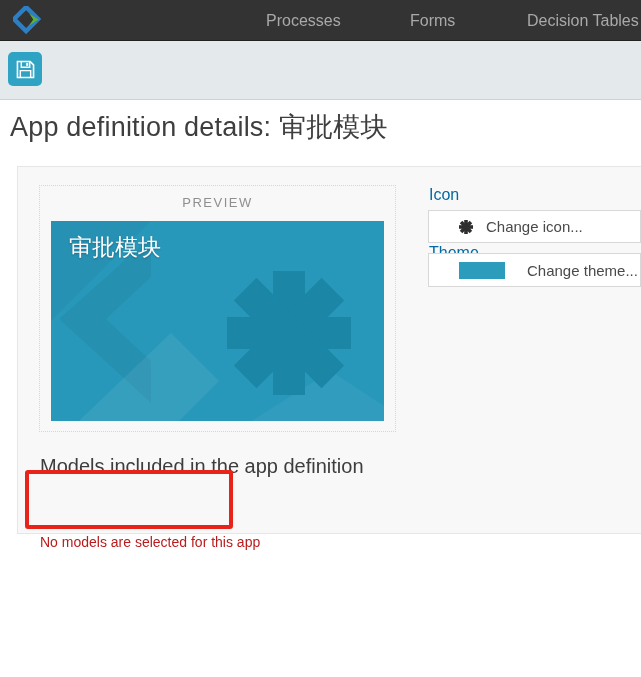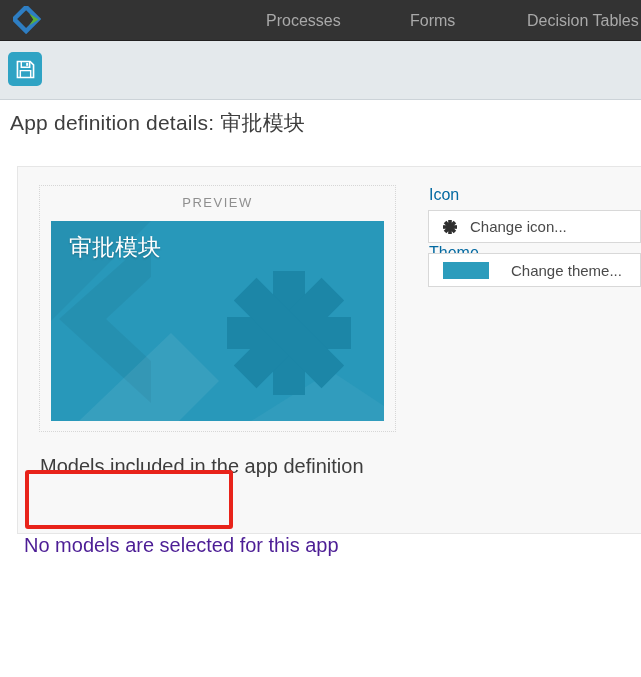--- a/index.html
+++ b/index.html
@@ -18,21 +18,21 @@
   .nav-item.n2 { left:527px; }
 
   
   .toolbar { position:absolute; left:0; top:41px; width:641px; height:59px;
              background:#e4e9ec; border-bottom:1px solid #ccd3d8; }
   .save-btn { position:absolute; left:8px; top:11px; width:34px; height:34px;
               background:var(--save-button-bg,#2FA3C4); border:none; border-radius:5px;
               display:flex; align-items:center; justify-content:center; cursor:pointer; }
 
   
-  .page-title { position:absolute; left:10px; top:109px; font-size:21px; font-weight:400;
+  .page-title { position:absolute; left:10px; top:109px; font-size:27px; font-weight:400;
                 color:#3e3e3e; letter-spacing:.2px; white-space:nowrap; }
 
   
   .panel { position:absolute; left:17px; top:166px; width:624px; height:368px;
            background:#f8f8f8; border:1px solid #e6e6e6; border-right:none; }
 
   .preview-box { position:absolute; left:21px; top:18px; width:357px; height:247px;
                  border:1px dotted #d6d6d6; text-align:center; }
   .preview-label { margin-top:9px; font-size:13px; color:#8f8f8f; letter-spacing:1.5px; }
 
@@ -41,34 +41,34 @@
   .card-watermark { position:absolute; left:0; top:0; width:333px; height:200px; }
   .card-title { position:absolute; left:18px; top:11px; font-size:23px; color:#ffffff;
                 text-shadow:0 1px 2px rgba(0,0,0,.25); white-space:nowrap; }
   .card-asterisk { position:absolute; left:178px; top:52px; width:120px; height:120px; overflow:visible; }
 
   .field-label { position:absolute; left:411px; font-size:16px; color:#0369a1; }
   .field-label.icon-l  { top:19px; }
   .field-label.theme-l { top:77px; }
   .field-btn { position:absolute; left:410px; right:0; height:33px; background:#ffffff;
                border:1px solid #d8d8d8; display:flex; align-items:center; cursor:pointer;
-               font-size:15px; color:#4a4a4a; padding-left:14px; gap:13px; }
+               font-size:15px; color:#4a4a4a; padding-left:30px; gap:13px; }
   .field-btn.icon-b  { top:43px; }
   .field-btn.theme-b { top:86px; height:34px; gap:22px;align-items:center; }
   .theme-swatch { width:46px; height:17px; background:var(--theme-swatch,#2C9CBC); flex:0 0 auto; }
   .mini-asterisk { width:14px; height:14px; flex:0 0 auto; overflow:visible; }
 
   .models-heading { position:absolute; left:22px; top:288px; font-size:20px; font-weight:400;
                     color:#3d3d3d; white-space:nowrap; }
   .edit-btn { position:absolute; left:23px; top:322px; width:161px; height:32px;
               background:var(--edit-button-bg,#35A6C5); color:#ffffff; font-size:15px;
               border:none; border-radius:4px; cursor:pointer;
               display:flex; align-items:center; justify-content:center;
               font-family:"Liberation Sans","DejaVu Sans",sans-serif; }
-  .empty-text { position:absolute; left:6px; top:367px; font-size:20px; color:#4c1d95; white-space:nowrap; }
+  .empty-text { position:absolute; left:22px; top:367px; font-size:14px; color:#b91c1c; white-space:nowrap; }
 
   
   .annotation-rect { position:absolute; left:25px; top:470px; width:208px; height:59px;
                      border:4px solid var(--annotation-red,#E8231A); border-radius:3px;
                      z-index:10; pointer-events:none; }
 </style>
 </head>
 <body>
 
 <div class="screen">

